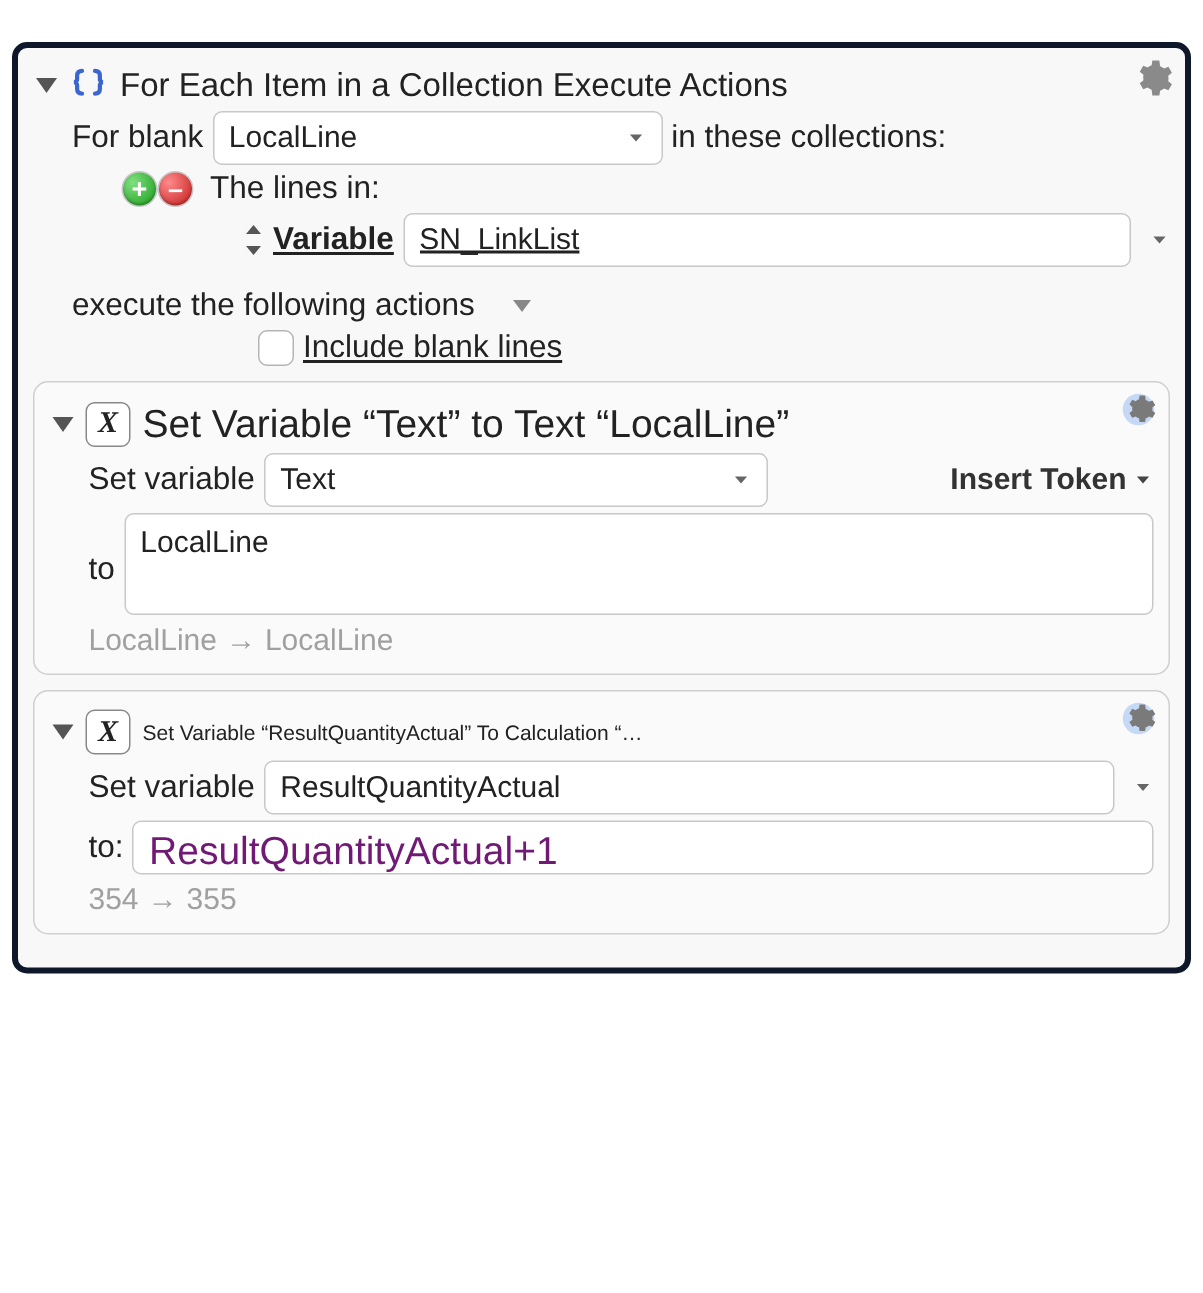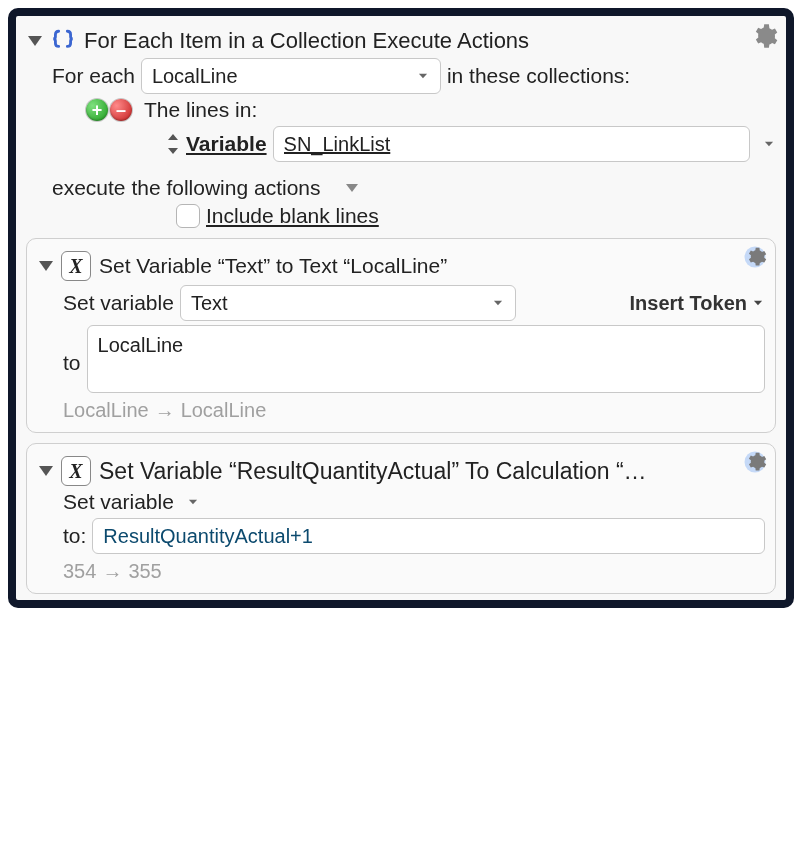--- a/index.html
+++ b/index.html
@@ -6,25 +6,26 @@
   body {
     margin: 0;
     padding: 8px;
     font-family: -apple-system, BlinkMacSystemFont, "Helvetica Neue", Arial, sans-serif;
     font-size: 20px;
     color: #222;
     background: #fff;
     width: 802px;
   }
   .panel {
-    border: 8px solid #0f172a;
+    border: 4px solid #0f172a;
     border-radius: 10px;
     background: #f8f8f8;
-    padding: 8px 10px 6px 10px;
+    padding: 8px 10px 22px 10px;
     position: relative;
+    margin-top: 20px;
   }
   .row {
     display: flex;
     align-items: center;
     flex-wrap: wrap;
     gap: 6px;
     margin: 4px 0;
   }
   .disclosure {
     display: inline-flex;
@@ -100,24 +101,24 @@
     align-items: center;
   }
   .dd-chev svg { display:block; }
   .dd-updown svg { display:block; }
   .text-input {
     background: #fff;
     border: 1px solid #c8c8c8;
     border-radius: 6px;
     height: 36px;
     padding: 4px 10px;
-    font-size: 20px;
-    color: #0c4a6e;
-    display: inline-flex;
-    align-items: center;
+    font-size: 26px;
+    color: #701a75;
+    display: inline-flex;
+    align-items: flex-start;
     flex: 1;
   }
   .text-area {
     background: #fff;
     border: 1px solid #c8c8c8;
     border-radius: 6px;
     padding: 8px 10px;
     font-size: 20px;
     color: #222;
     min-height: 68px;
@@ -199,21 +200,21 @@
       </span>
     <span class="braces-icon">
       <svg width="26" height="26" viewBox="0 0 24 24">
           <path fill="none" stroke="#3b66d1" stroke-width="2.6" stroke-linecap="round" d="M8 3c-2 0-3 1-3 3v2c0 1.5-1 2-2 2 1 0 2 .5 2 2v2c0 2 1 3 3 3M16 3c2 0 3 1 3 3v2c0 1.5 1 2 2 2-1 0-2 .5-2 2v2c0 2-1 3-3 3"></path>
         </svg>
     </span>
     <span class="title">For Each Item in a Collection Execute Actions</span>
   </div>
 
   <div class="row indent-1">
-    <span class="label">For each</span>
+    <span class="label">For blank</span>
     <div class="dropdown" style="width:300px">
       <span class="dd-text">LocalLine</span>
       <span class="dd-chev">
         <svg width="14" height="14" viewBox="0 0 24 24">
             <path fill="#666" d="M5 8l7 8 7-8z"></path>
           </svg>
       </span>
     </div>
     <span class="label">in these collections:</span>
   </div>
@@ -267,21 +268,21 @@
             <circle cx="12" cy="12" r="9" fill="#c5d9f7"></circle>
             <path fill="#7a7a7a" d="M12 8.8a3.2 3.2 0 100 6.4 3.2 3.2 0 000-6.4zm8 3.2c0-.38-.03-.74-.1-1.1l1.7-1.32-1.6-2.77-2 .8a6.3 6.3 0 00-1.9-1.1L15.8 4h-3.2l-.3 2.13c-.7.24-1.34.6-1.9 1.1l-2-.8L6.8 9.2l1.7 1.32c-.07.36-.1.72-.1 1.1s.03.74.1 1.1L6.8 14l1.6 2.77 2-.8c.56.5 1.2.86 1.9 1.1l.3 2.13h3.2l.3-2.13c.7-.24 1.34-.6 1.9-1.1l2 .8L21.6 14l-1.7-1.32c.07-.36.1-.72.1-1.1z"></path>
           </svg>
       </span>
     </div>
     <div class="row">
       <span class="disclosure">
           <span class="tri-down"></span>
         </span>
       <span class="x-icon">X</span>
-      <span class="title" style="font-size:21px; max-width:600px; overflow:hidden; text-overflow:ellipsis; white-space:nowrap">Set Variable “Text” to Text “LocalLine”</span>
+      <span class="title" style="font-size:26px; max-width:600px; overflow:hidden; text-overflow:ellipsis; white-space:nowrap">Set Variable “Text” to Text “LocalLine”</span>
     </div>
 
     <div class="row indent-1">
       <span class="label">Set variable</span>
       <div class="dropdown" style="width:336px">
         <span class="dd-text">Text</span>
         <span class="dd-chev">
           <svg width="14" height="14" viewBox="0 0 24 24">
               <path fill="#666" d="M5 8l7 8 7-8z"></path>
             </svg>
@@ -315,25 +316,28 @@
             <circle cx="12" cy="12" r="9" fill="#c5d9f7"></circle>
             <path fill="#7a7a7a" d="M12 8.8a3.2 3.2 0 100 6.4 3.2 3.2 0 000-6.4zm8 3.2c0-.38-.03-.74-.1-1.1l1.7-1.32-1.6-2.77-2 .8a6.3 6.3 0 00-1.9-1.1L15.8 4h-3.2l-.3 2.13c-.7.24-1.34.6-1.9 1.1l-2-.8L6.8 9.2l1.7 1.32c-.07.36-.1.72-.1 1.1s.03.74.1 1.1L6.8 14l1.6 2.77 2-.8c.56.5 1.2.86 1.9 1.1l.3 2.13h3.2l.3-2.13c.7-.24 1.34-.6 1.9-1.1l2 .8L21.6 14l-1.7-1.32c.07-.36.1-.72.1-1.1z"></path>
           </svg>
       </span>
     </div>
     <div class="row">
       <span class="disclosure">
           <span class="tri-down"></span>
         </span>
       <span class="x-icon">X</span>
-      <span class="title" style="font-size:23px; max-width:610px; overflow:hidden; text-overflow:ellipsis; white-space:nowrap">Set Variable “ResultQuantityActual” To Calculation “…</span>
+      <span class="title" style="font-size:14px; max-width:610px; overflow:hidden; text-overflow:ellipsis; white-space:nowrap">Set Variable “ResultQuantityActual” To Calculation “…</span>
     </div>
 
     <div class="row indent-1">
       <span class="label">Set variable</span>
+      <div class="dropdown flex-fill">
+        <span class="dd-text">ResultQuantityActual</span>
+      </div>
       <span class="trailchev">
         <svg width="14" height="14" viewBox="0 0 24 24">
             <path fill="#666" d="M5 8l7 8 7-8z"></path>
           </svg>
       </span>
     </div>
 
     <div class="row indent-1">
       <span class="label">to:</span>
       <div class="text-input flex-fill">

